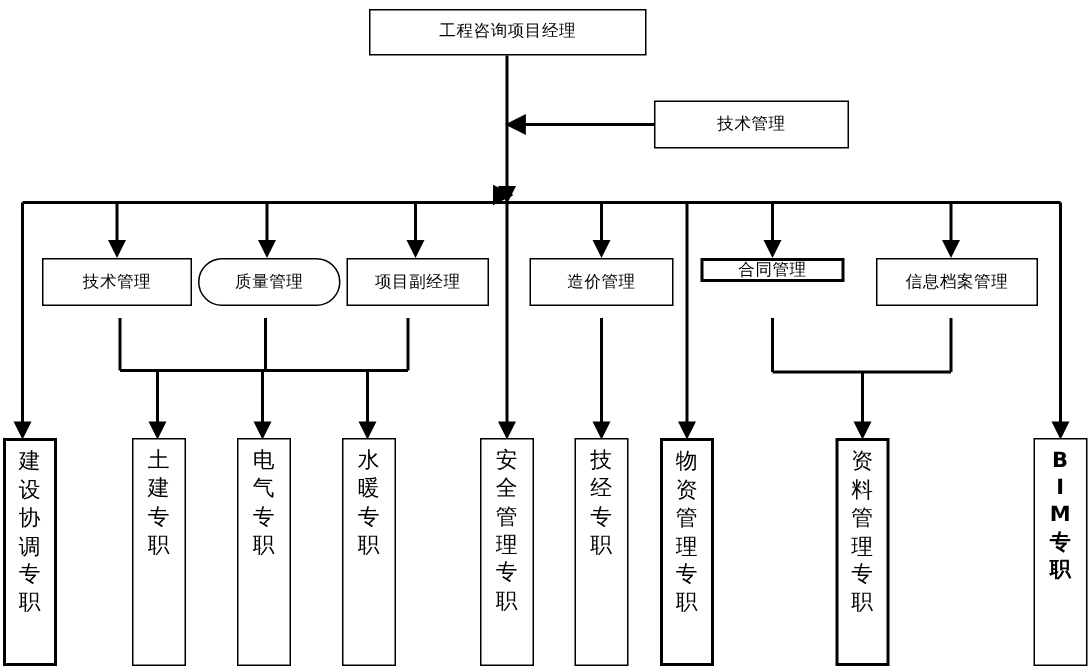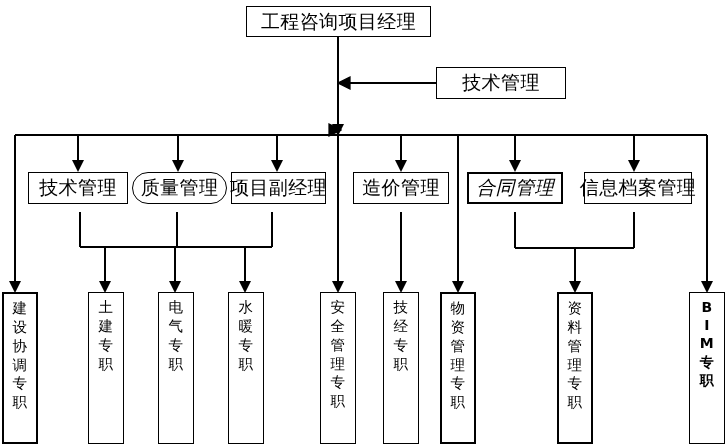--- a/index.html
+++ b/index.html
@@ -38,21 +38,21 @@
     border-width: 2px;
   }
   .node-label {
     display: block;
     text-align: center;
     line-height: 1.12;
     white-space: pre;
     color: #000000;
   }
   .h-node .node-label {
-    font-size: 19px;
+    font-size: 11px;
     letter-spacing: 0.4px;
   }
   .v-node {
     align-items: flex-start;
     padding-top: 5px;
   }
   .v-node .node-label {
     font-size: 14.5px;
     line-height: 1.30;
     letter-spacing: 0.5px;
@@ -162,21 +162,21 @@
   </div>
 
   <div class="node h-node" style="left:231px; top:172px; width:95px; height:32px;">
     <span class="node-label">项目副经理</span>
   </div>
 
   <div class="node h-node" style="left:353px; top:172px; width:96px; height:32px;">
     <span class="node-label">造价管理</span>
   </div>
 
-  <div class="node h-node thick" style="left:467px; top:172px; width:96px; height:32px;font-style:italic;">
+  <div class="node h-node thick" style="left:467px; top:172px; width:96px; height:16px;">
     <span class="node-label">合同管理</span>
   </div>
 
   <div class="node h-node" style="left:540px; top:172px; width:108px; height:32px;margin-left:44px;">
     <span class="node-label">信息档案管理</span>
   </div>
 
   <div class="node v-node thick" style="left:2px; top:292px; width:36px; height:152px;">
     <span class="node-label">建
 设

